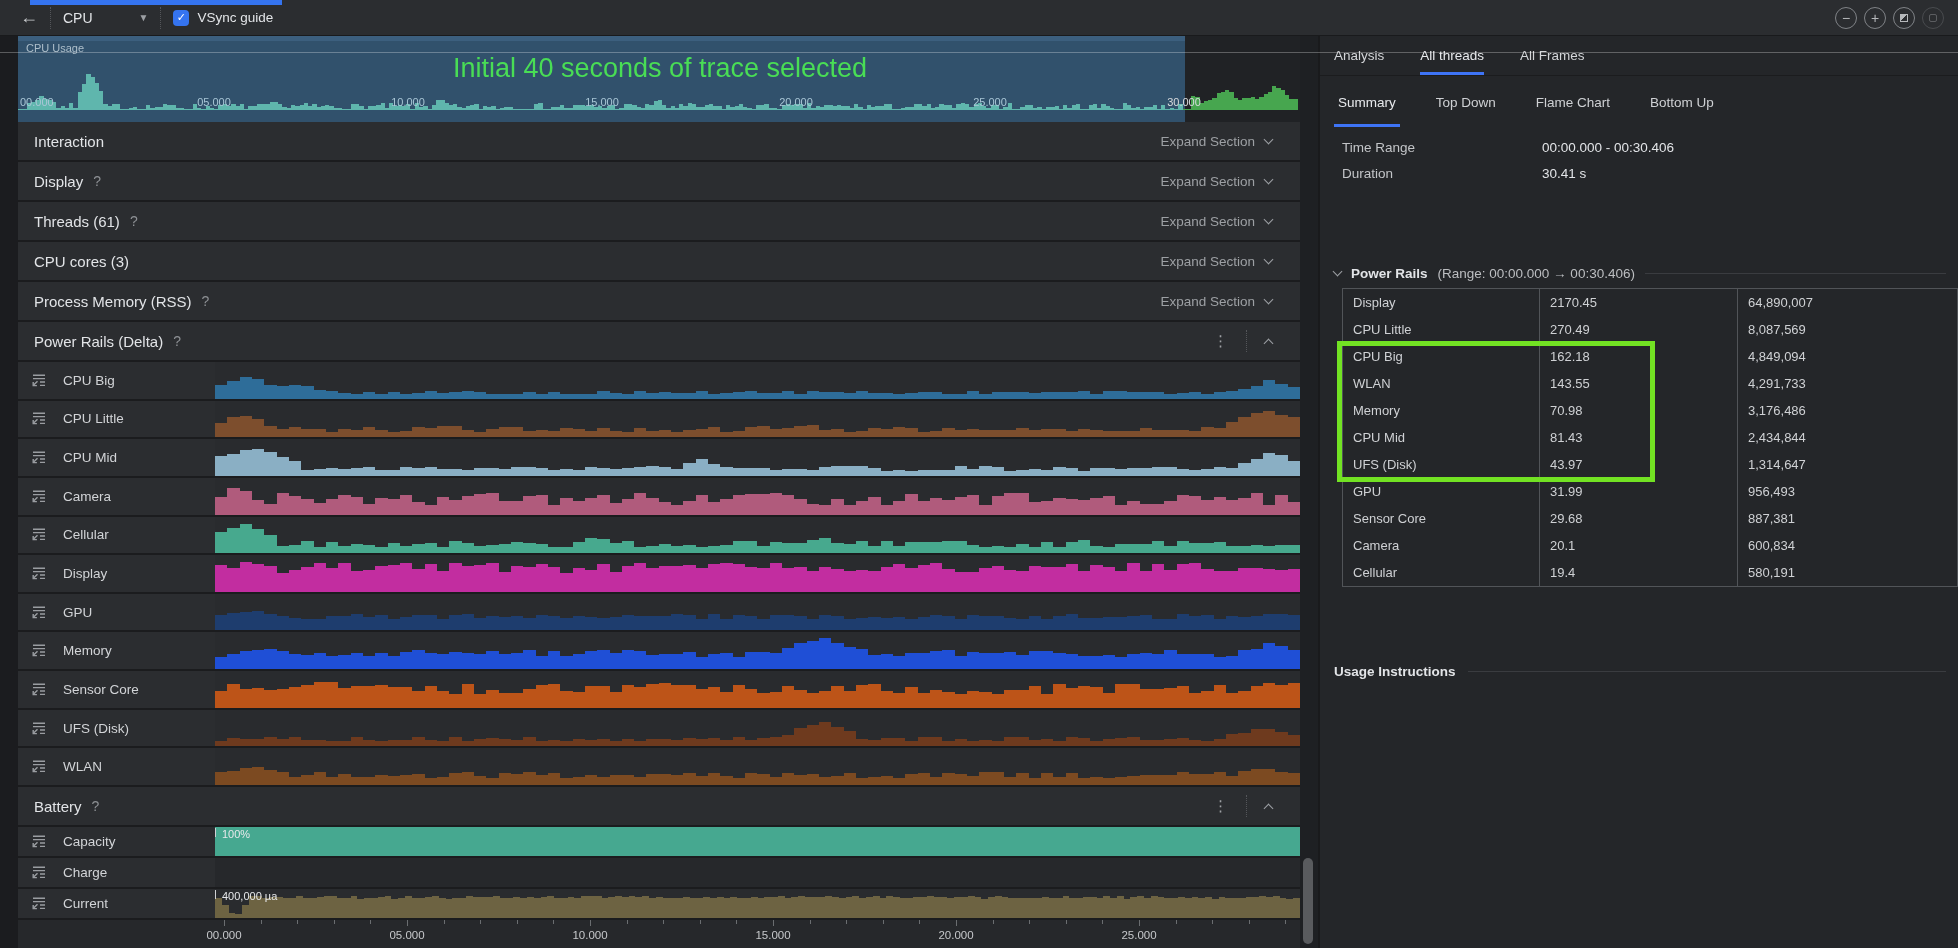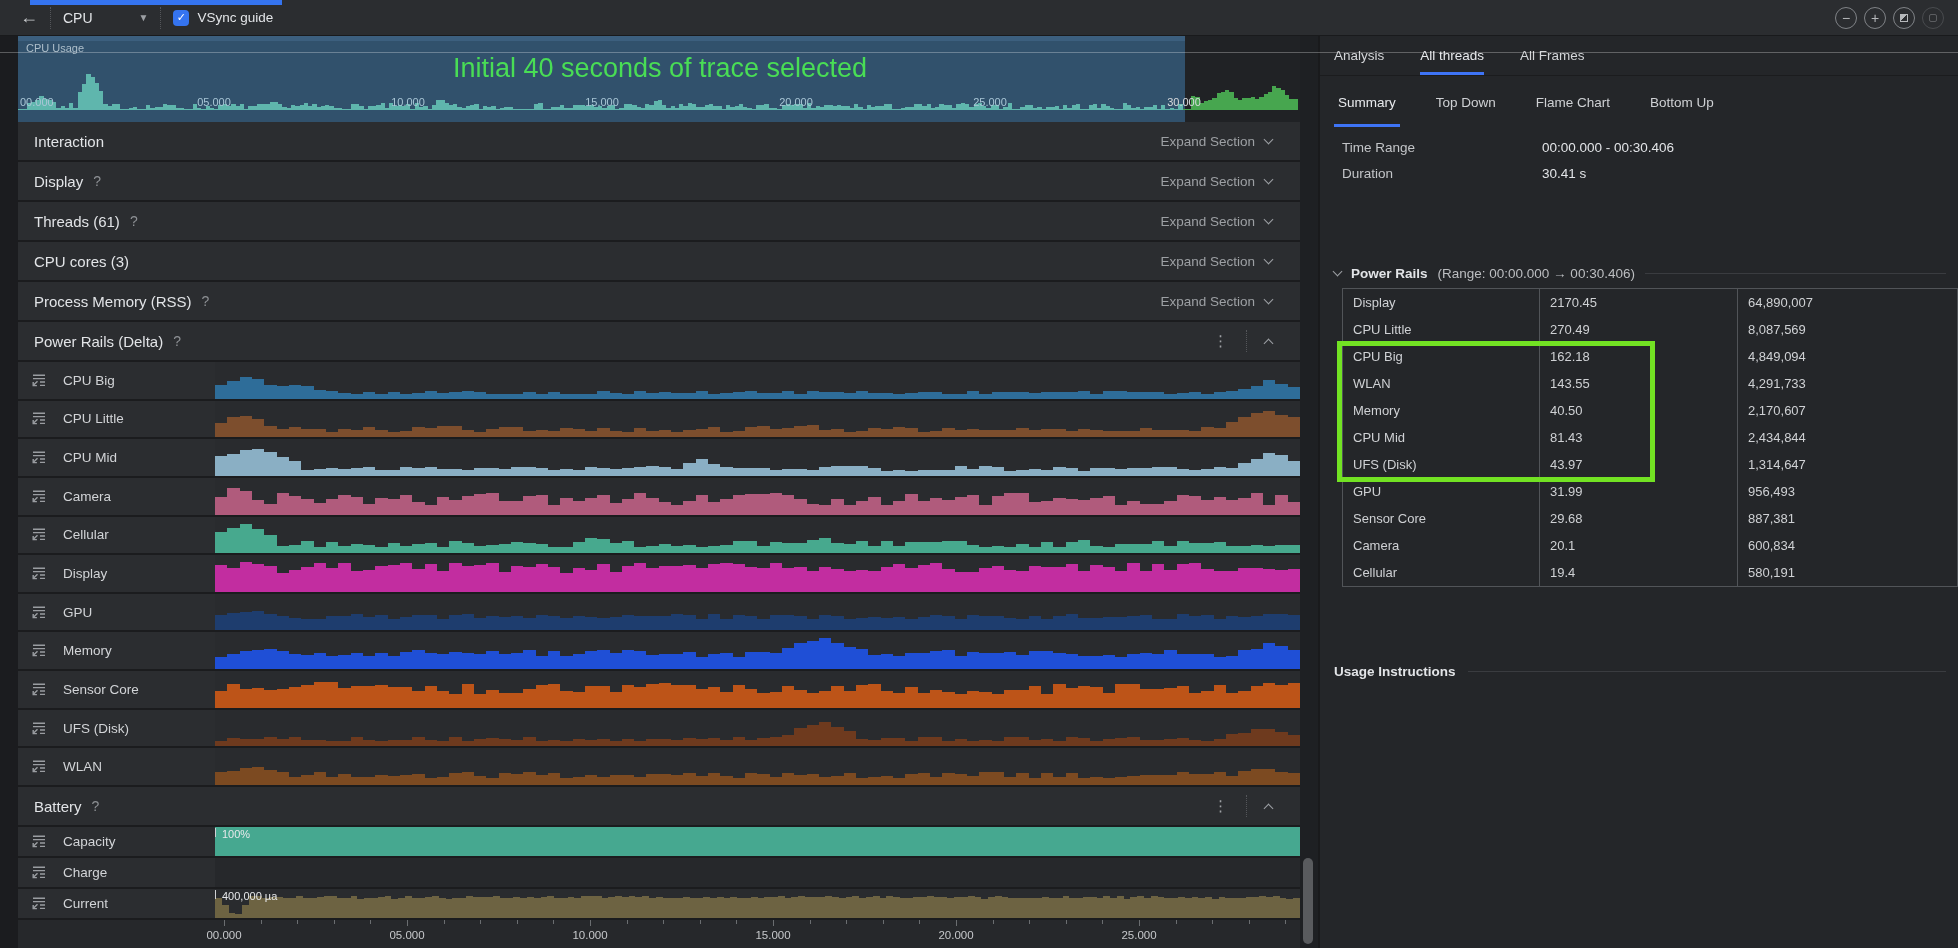--- a/index.html
+++ b/index.html
@@ -1950,22 +1950,22 @@
             <div class="tcell">162.18</div>
             <div class="tcell">4,849,094</div>
           </div>
           <div class="trow">
             <div class="tcell">WLAN</div>
             <div class="tcell">143.55</div>
             <div class="tcell">4,291,733</div>
           </div>
           <div class="trow">
             <div class="tcell">Memory</div>
-            <div class="tcell">40.50</div>
-            <div class="tcell">2,170,607</div>
+            <div class="tcell">70.98</div>
+            <div class="tcell">3,176,486</div>
           </div>
           <div class="trow">
             <div class="tcell">CPU Mid</div>
             <div class="tcell">81.43</div>
             <div class="tcell">2,434,844</div>
           </div>
           <div class="trow">
             <div class="tcell">UFS (Disk)</div>
             <div class="tcell">43.97</div>
             <div class="tcell">1,314,647</div>

